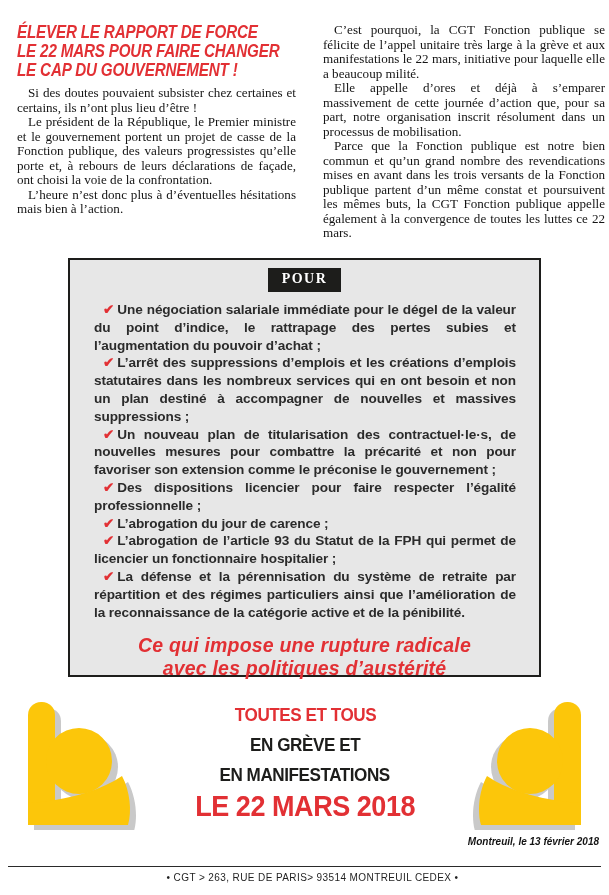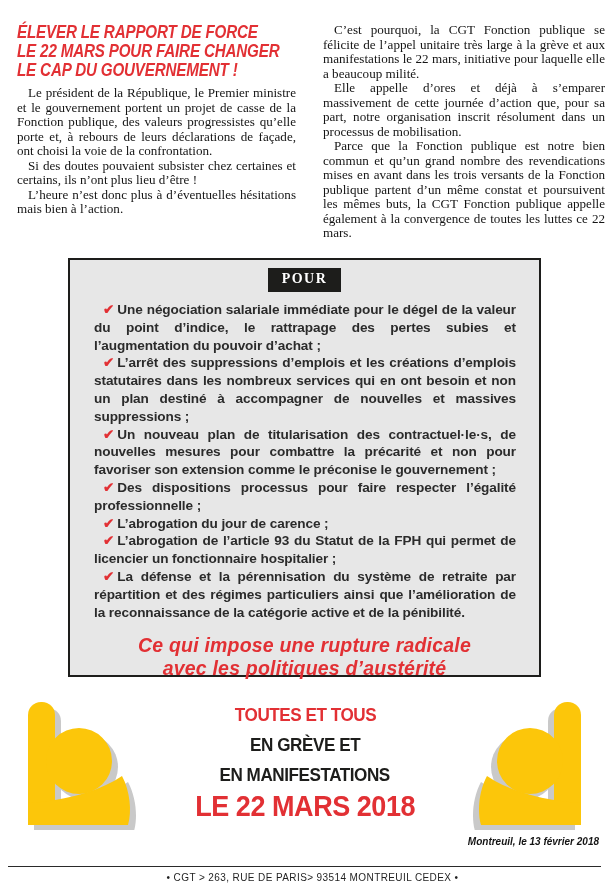--- a/index.html
+++ b/index.html
@@ -141,40 +141,40 @@
 <body>
 
 <div class="page">
 
   <div class="intro-left">
     <div class="headline">
       <div>ÉLEVER LE RAPPORT DE FORCE</div>
       <div>LE 22 MARS POUR FAIRE CHANGER</div>
       <div>LE CAP DU GOUVERNEMENT !</div>
     </div>
+    <p class="body-par">Si des doutes pouvaient subsister chez certaines et certains, ils n’ont plus lieu d’être !</p>
     <p class="body-par">Le président de la République, le Premier ministre et le gouvernement portent un projet de casse de la Fonction publique, des valeurs progressistes qu’elle porte et, à rebours de leurs déclarations de façade, ont choisi la voie de la confrontation.</p>
-    <p class="body-par">Si des doutes pouvaient subsister chez certaines et certains, ils n’ont plus lieu d’être !</p>
     <p class="body-par">L’heure n’est donc plus à d’éventuelles hésitations mais bien à l’action.</p>
   </div>
 
   <div class="intro-right">
     <p class="body-par">C’est pourquoi, la CGT Fonction publique se félicite de l’appel unitaire très large à la grève et aux manifestations le 22 mars, initiative pour laquelle elle a beaucoup milité.</p>
     <p class="body-par">Elle appelle d’ores et déjà à s’emparer massivement de cette journée d’action que, pour sa part, notre organisation inscrit résolument dans un processus de mobilisation.</p>
     <p class="body-par">Parce que la Fonction publique est notre bien commun et qu’un grand nombre des revendications mises en avant dans les trois versants de la Fonction publique partent d’un même constat et poursuivent les mêmes buts, la CGT Fonction publique appelle également à la convergence de toutes les luttes ce 22 mars.</p>
   </div>
 
   <div class="pour-box">
     <div class="pour-label-wrap">
       <span class="pour-label">POUR</span>
     </div>
     <div class="pour-list">
       <p class="pour-item"><span class="check">✔</span><span>Une négociation salariale immédiate pour le dégel de la valeur du point d’indice, le rattrapage des pertes subies et l’augmentation du pouvoir d’achat ;</span></p>
       <p class="pour-item"><span class="check">✔</span><span>L’arrêt des suppressions d’emplois et les créations d’emplois statutaires dans les nombreux services qui en ont besoin et non un plan destiné à accompagner de nouvelles et massives suppressions ;</span></p>
       <p class="pour-item"><span class="check">✔</span><span>Un nouveau plan de titularisation des contractuel·le·s, de nouvelles mesures pour combattre la précarité et non pour favoriser son extension comme le préconise le gouvernement ;</span></p>
-      <p class="pour-item"><span class="check">✔</span><span>Des dispositions processus pour faire respecter l’égalité professionnelle ;</span></p>
+      <p class="pour-item"><span class="check">✔</span><span>Des dispositions licencier pour faire respecter l’égalité professionnelle ;</span></p>
       <p class="pour-item"><span class="check">✔</span><span>L’abrogation du jour de carence ;</span></p>
       <p class="pour-item"><span class="check">✔</span><span>L’abrogation de l’article 93 du Statut de la FPH qui permet de licencier un fonctionnaire hospitalier ;</span></p>
       <p class="pour-item"><span class="check">✔</span><span>La défense et la pérennisation du système de retraite par répartition et des régimes particuliers ainsi que l’amélioration de la reconnaissance de la catégorie active et de la pénibilité.</span></p>
     </div>
     <div class="pour-closing">
       <div>Ce qui impose une rupture radicale</div>
       <div>avec les politiques d’austérité</div>
     </div>
   </div>
 

